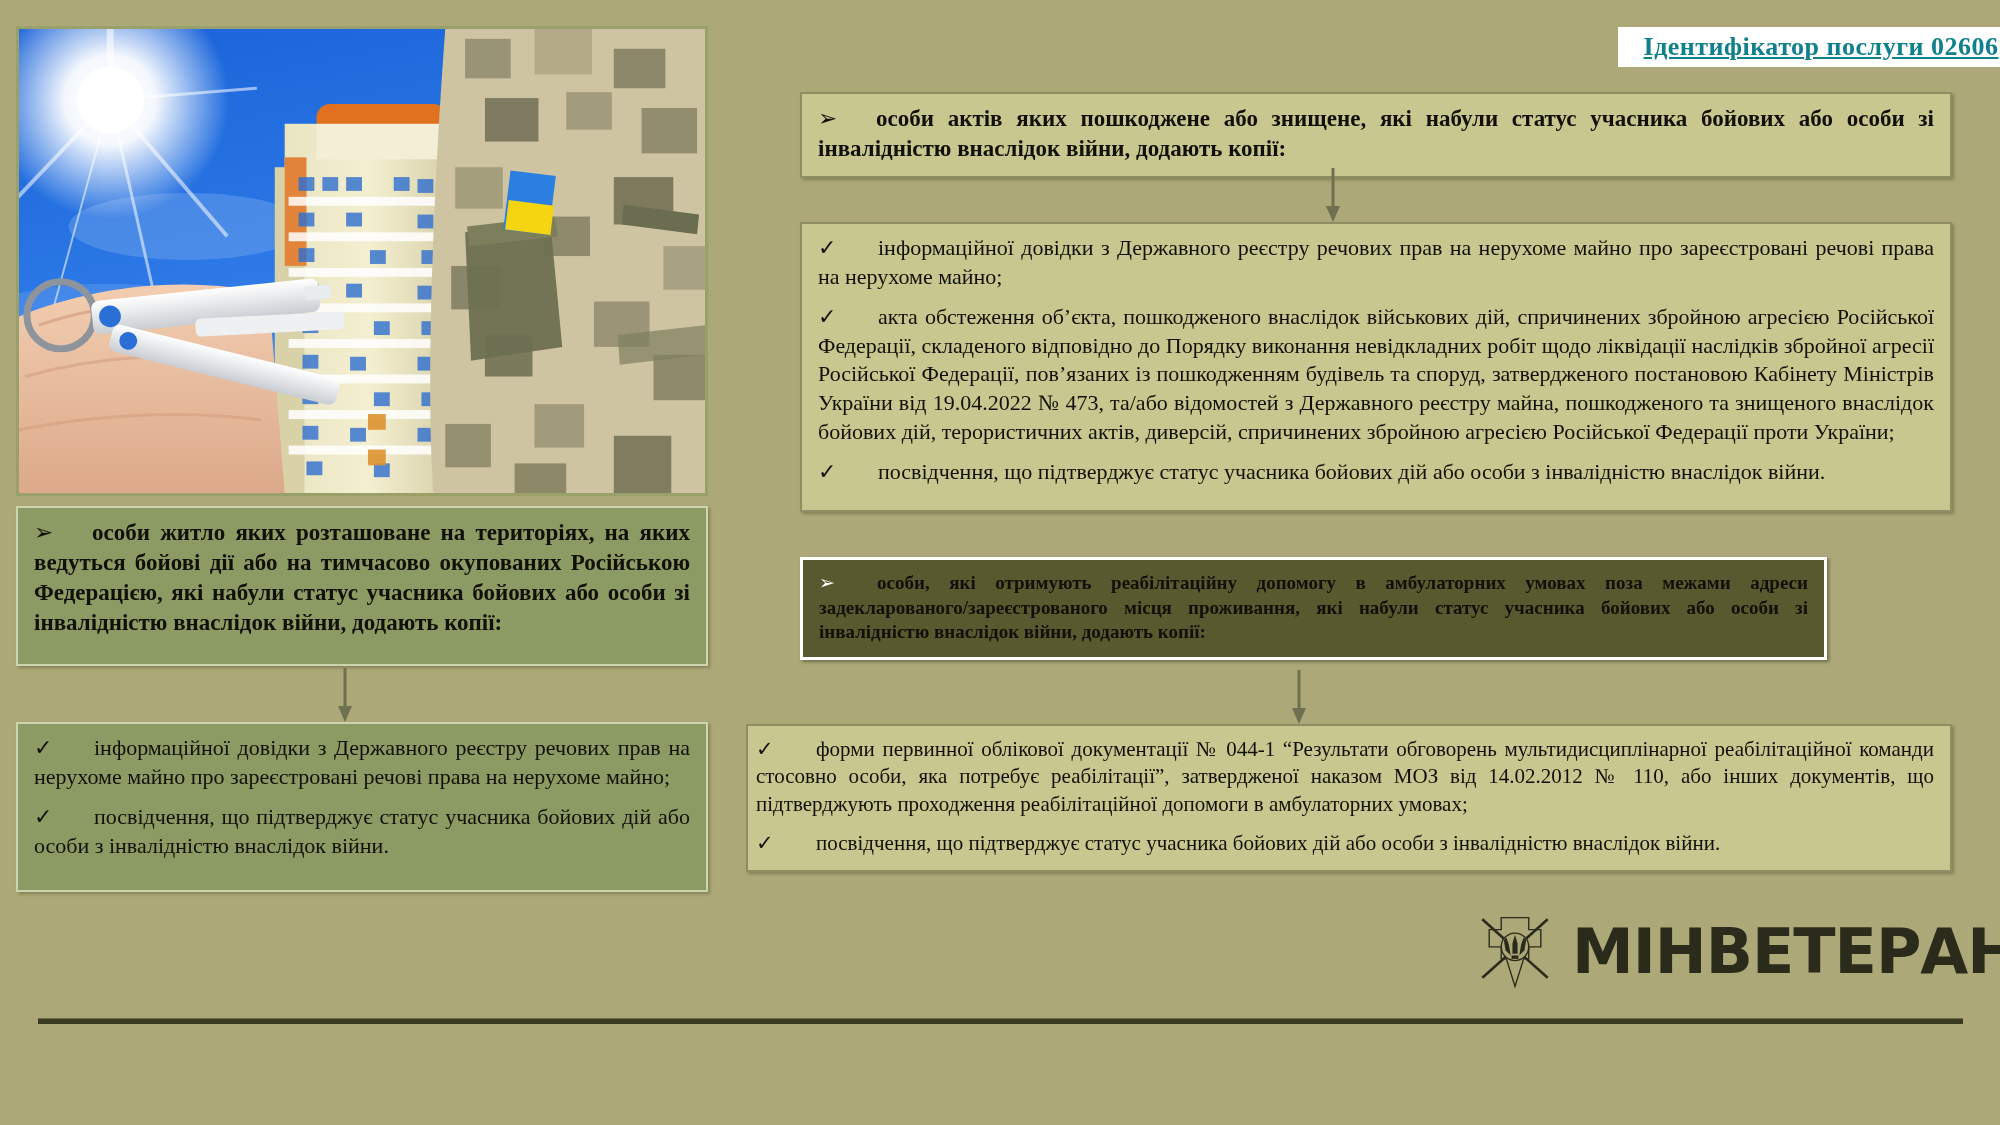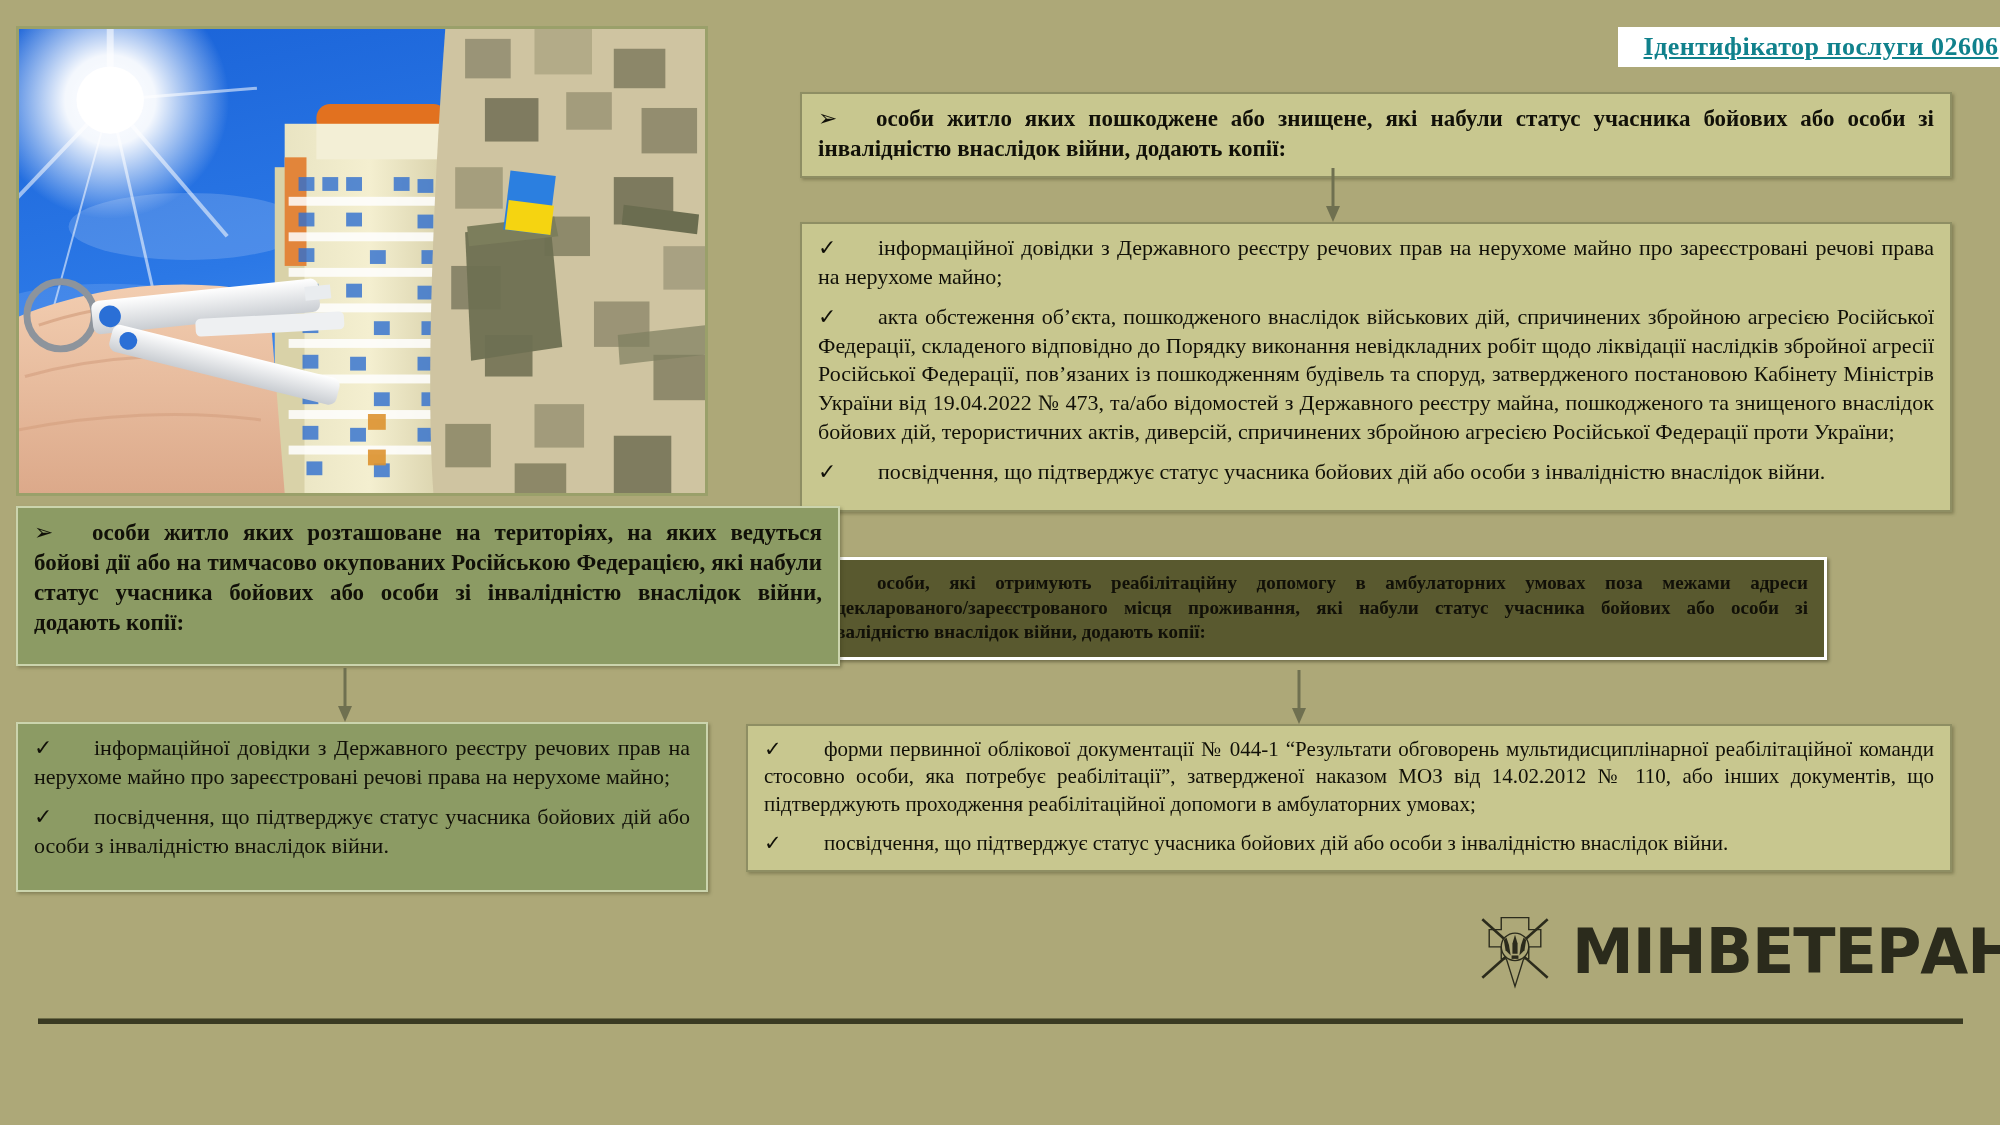--- a/index.html
+++ b/index.html
@@ -298,21 +298,21 @@
       </g>
     </svg>
   </div>
 
   <div id="id-chip">
     <a href="#">Ідентифікатор послуги 02606</a>
   </div>
 
   <div class="box box-light" style="left:800px; top:92px; width:1152px; min-height:76px; font-size:23px;">
     <p class="item bold">
-      <span class="mk mk-arrow">➢</span><span>особи житло яких пошкоджене або знищене, які набули статус учасника бойових або особи зі інвалідністю внаслідок війни, додають копії:</span>
+      <span class="mk mk-arrow">➢</span><span>особи актів яких пошкоджене або знищене, які набули статус учасника бойових або особи зі інвалідністю внаслідок війни, додають копії:</span>
     </p>
   </div>
 
   <div class="conn" style="left:1326px; top:168px;">
     <svg width="14" height="56" viewBox="0 0 14 56" aria-hidden="true">
       <line x1="7" y1="0" x2="7" y2="40" stroke="#6f7050" stroke-width="3"></line>
       <polygon points="7,54 0,38 14,38" fill="#6f7050"></polygon>
     </svg>
   </div>
 
@@ -334,30 +334,30 @@
     </p>
   </div>
 
   <div class="conn" style="left:1292px; top:670px;">
     <svg width="14" height="56" viewBox="0 0 14 56" aria-hidden="true">
       <line x1="7" y1="0" x2="7" y2="40" stroke="#6f7050" stroke-width="3"></line>
       <polygon points="7,54 0,38 14,38" fill="#6f7050"></polygon>
     </svg>
   </div>
 
-  <div class="box box-light" style="left:746px; top:724px; width:1206px; height:148px; font-size:21px;">
+  <div class="box box-light" style="left:746px; top:724px; width:1206px; height:148px; font-size:21px;padding-left:8px;">
     <p class="item">
       <span class="mk mk-check">✓</span><span>форми первинної облікової документації № 044-1 “Результати обговорень мультидисциплінарної реабілітаційної команди стосовно особи, яка потребує реабілітації”, затвердженої наказом МОЗ від 14.02.2012 № 110, або інших документів, що підтверджують проходження реабілітаційної допомоги в амбулаторних умовах;</span>
     </p>
     <p class="item">
       <span class="mk mk-check">✓</span><span>посвідчення, що підтверджує статус учасника бойових дій або особи з інвалідністю внаслідок війни.</span>
     </p>
   </div>
 
-  <div class="box box-green" style="left:16px; top:506px; width:824px; height:160px; font-size:23px;">
+  <div class="box box-green" style="left:16px; top:506px; width:692px; height:160px; font-size:23px;">
     <p class="item bold">
       <span class="mk mk-arrow">➢</span><span>особи житло яких розташоване на територіях, на яких ведуться бойові дії або на тимчасово окупованих Російською Федерацією, які набули статус учасника бойових або особи зі інвалідністю внаслідок війни, додають копії:</span>
     </p>
   </div>
 
   <div class="conn" style="left:338px; top:668px;">
     <svg width="14" height="56" viewBox="0 0 14 56" aria-hidden="true">
       <line x1="7" y1="0" x2="7" y2="40" stroke="#6f7050" stroke-width="3"></line>
       <polygon points="7,54 0,38 14,38" fill="#6f7050"></polygon>
     </svg>

